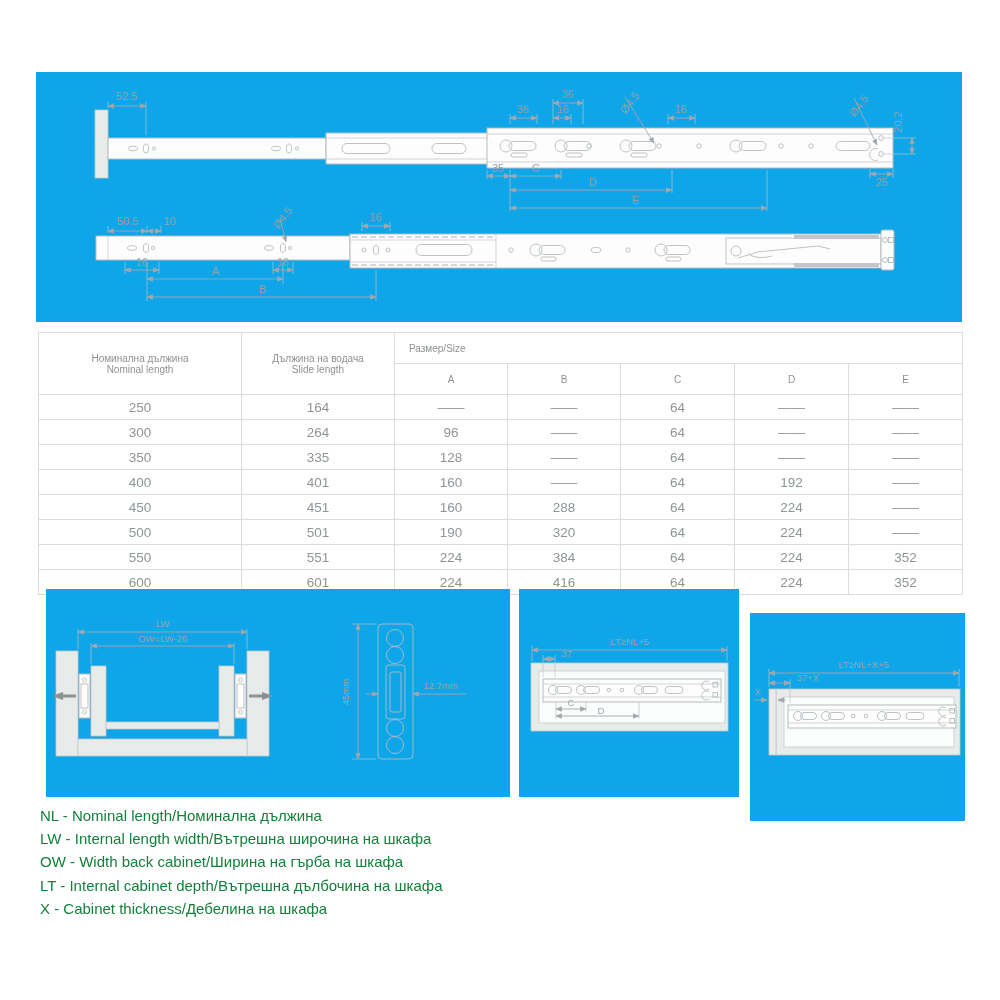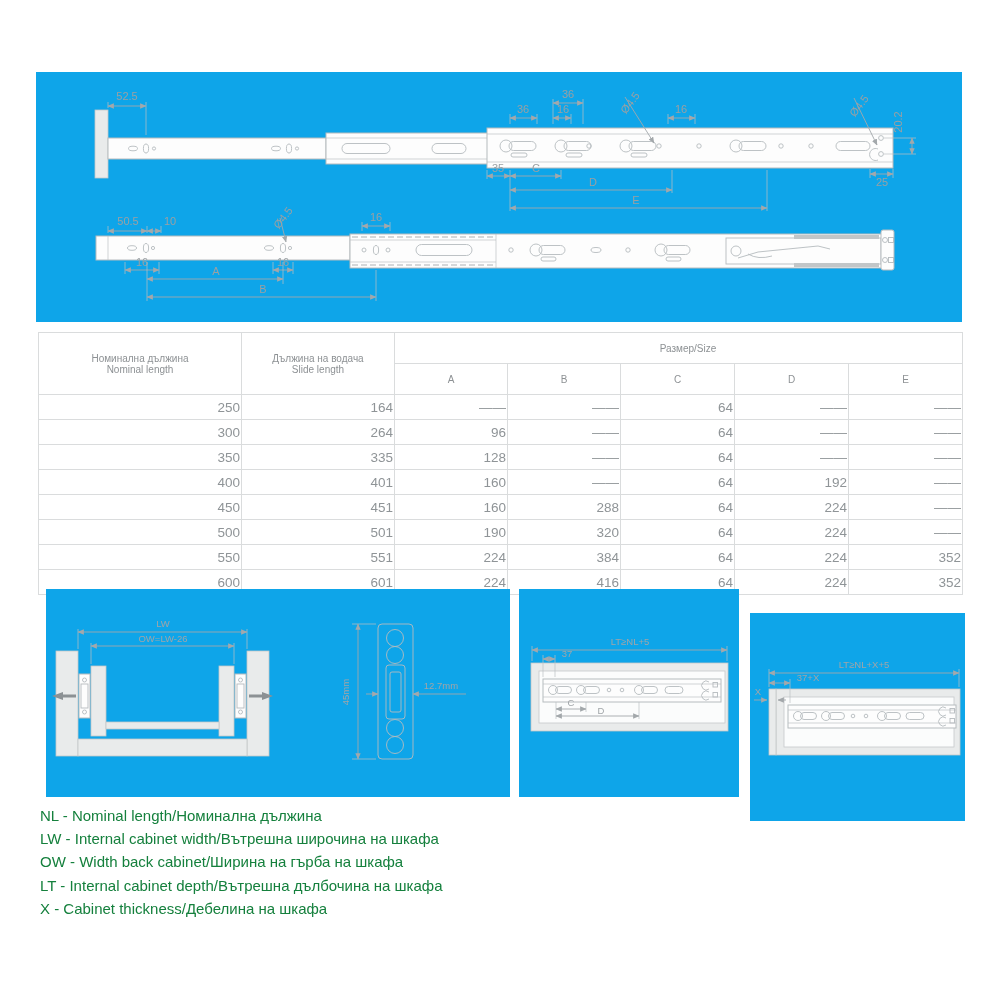--- a/index.html
+++ b/index.html
@@ -10,22 +10,22 @@
   svg text.sm{font-size:9.5px;fill:#a0a5a8;}
   .dim{stroke:#a3a8ab;stroke-width:0.9;fill:none;}
   .ext{stroke:#bcc0c3;stroke-width:0.7;fill:none;}
   .part{fill:#fdfdfd;stroke:#b6bbbe;stroke-width:1;}
   .hole{fill:none;stroke:#b6bbbe;stroke-width:0.9;}
   .board{fill:#e9ebeb;stroke:#c3c7c9;stroke-width:0.8;}
   .hatch{fill:#c2c6c8;}
   .spec-table{position:absolute;left:38px;top:332px;width:924px;border-collapse:collapse;table-layout:fixed;color:#8f9497;}
   .spec-table td{border:1px solid #dadcdd;text-align:center;font-size:13.5px;font-weight:normal;background:#ffffff;}
   .spec-table tr.hrow td{height:28px;font-size:10px;color:#8d9194;}
-  .spec-table tr.drow td{height:22px;text-align:right;}
-  .spec-table td.sizehead{text-align:center;padding-left:20px;}
+  .spec-table tr.drow td{height:22px;}
+  .spec-table td.sizehead{text-align:left;padding-left:14px;}
   .legend{position:absolute;left:40px;top:804px;font-size:15px;line-height:23.2px;color:#15803d;}
 </style>
 </head>
 <body>
 
 <div class="panel" style="left:36px;top:72px;width:926px;height:250px;">
 <svg width="926" height="250" viewBox="0 0 926 250">
   <defs>
     <marker id="m1e" markerWidth="7" markerHeight="6" refX="6.5" refY="3" orient="auto">
           <path d="M0,0L7,3L0,6z" fill="#a3a8ab"></path>
@@ -473,17 +473,17 @@
   <line class="dim" marker-start="url(#m5s)" marker-end="url(#m5e)" x1="19" y1="70" x2="40" y2="70"></line>
   <text class="sm" x="58" y="68" text-anchor="middle">37+X</text>
   <line class="dim" marker-end="url(#m5e)" x1="4" y1="87" x2="17" y2="87"></line>
   <line class="dim" marker-start="url(#m5s)" x1="28" y1="87" x2="36" y2="87"></line>
   <text class="sm" x="8" y="82" text-anchor="middle">X</text>
 </svg>
 </div>
 
 <div class="legend">
   <div>NL - Nominal length/Номинална дължина</div>
-  <div>LW - Internal cabinet width/Вътрешна широчина на шкафа</div>
+  <div>LW - Internal length width/Вътрешна широчина на шкафа</div>
   <div>OW - Width back cabinet/Ширина на гърба на шкафа</div>
   <div>LT - Internal cabinet depth/Вътрешна дълбочина на шкафа</div>
   <div>X - Cabinet thickness/Дебелина на шкафа</div>
 </div>
 
 </body></html>

